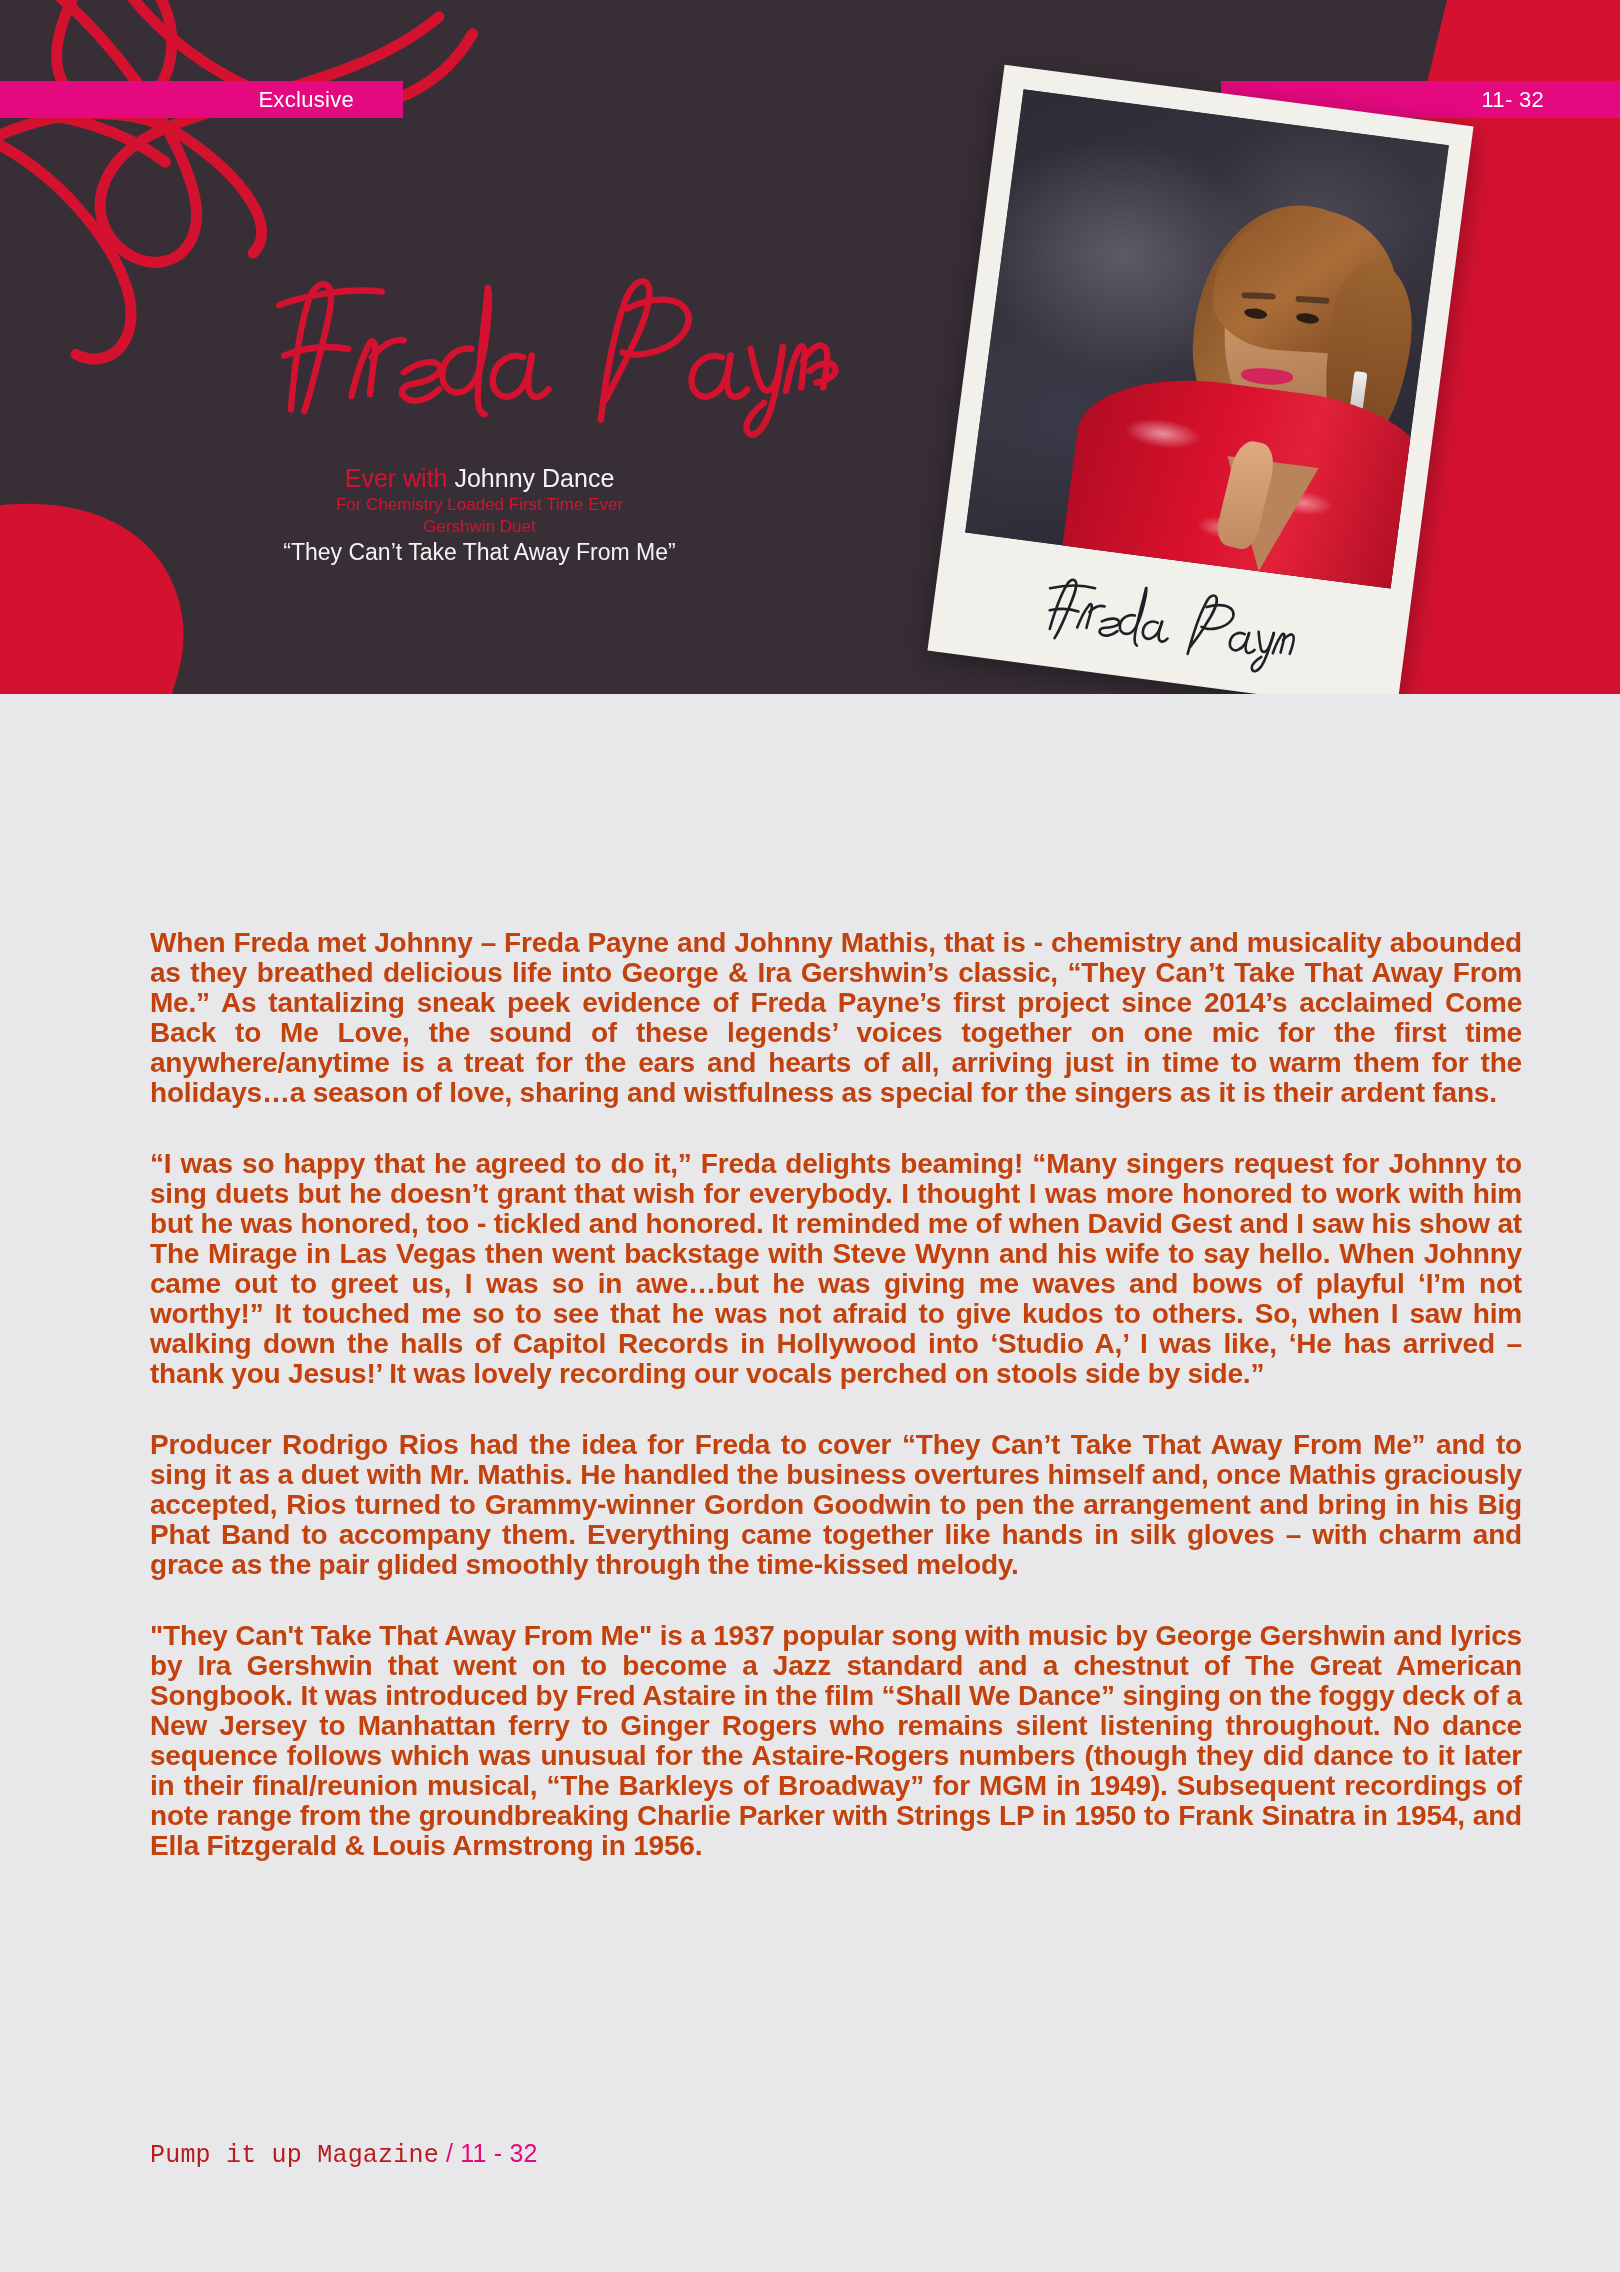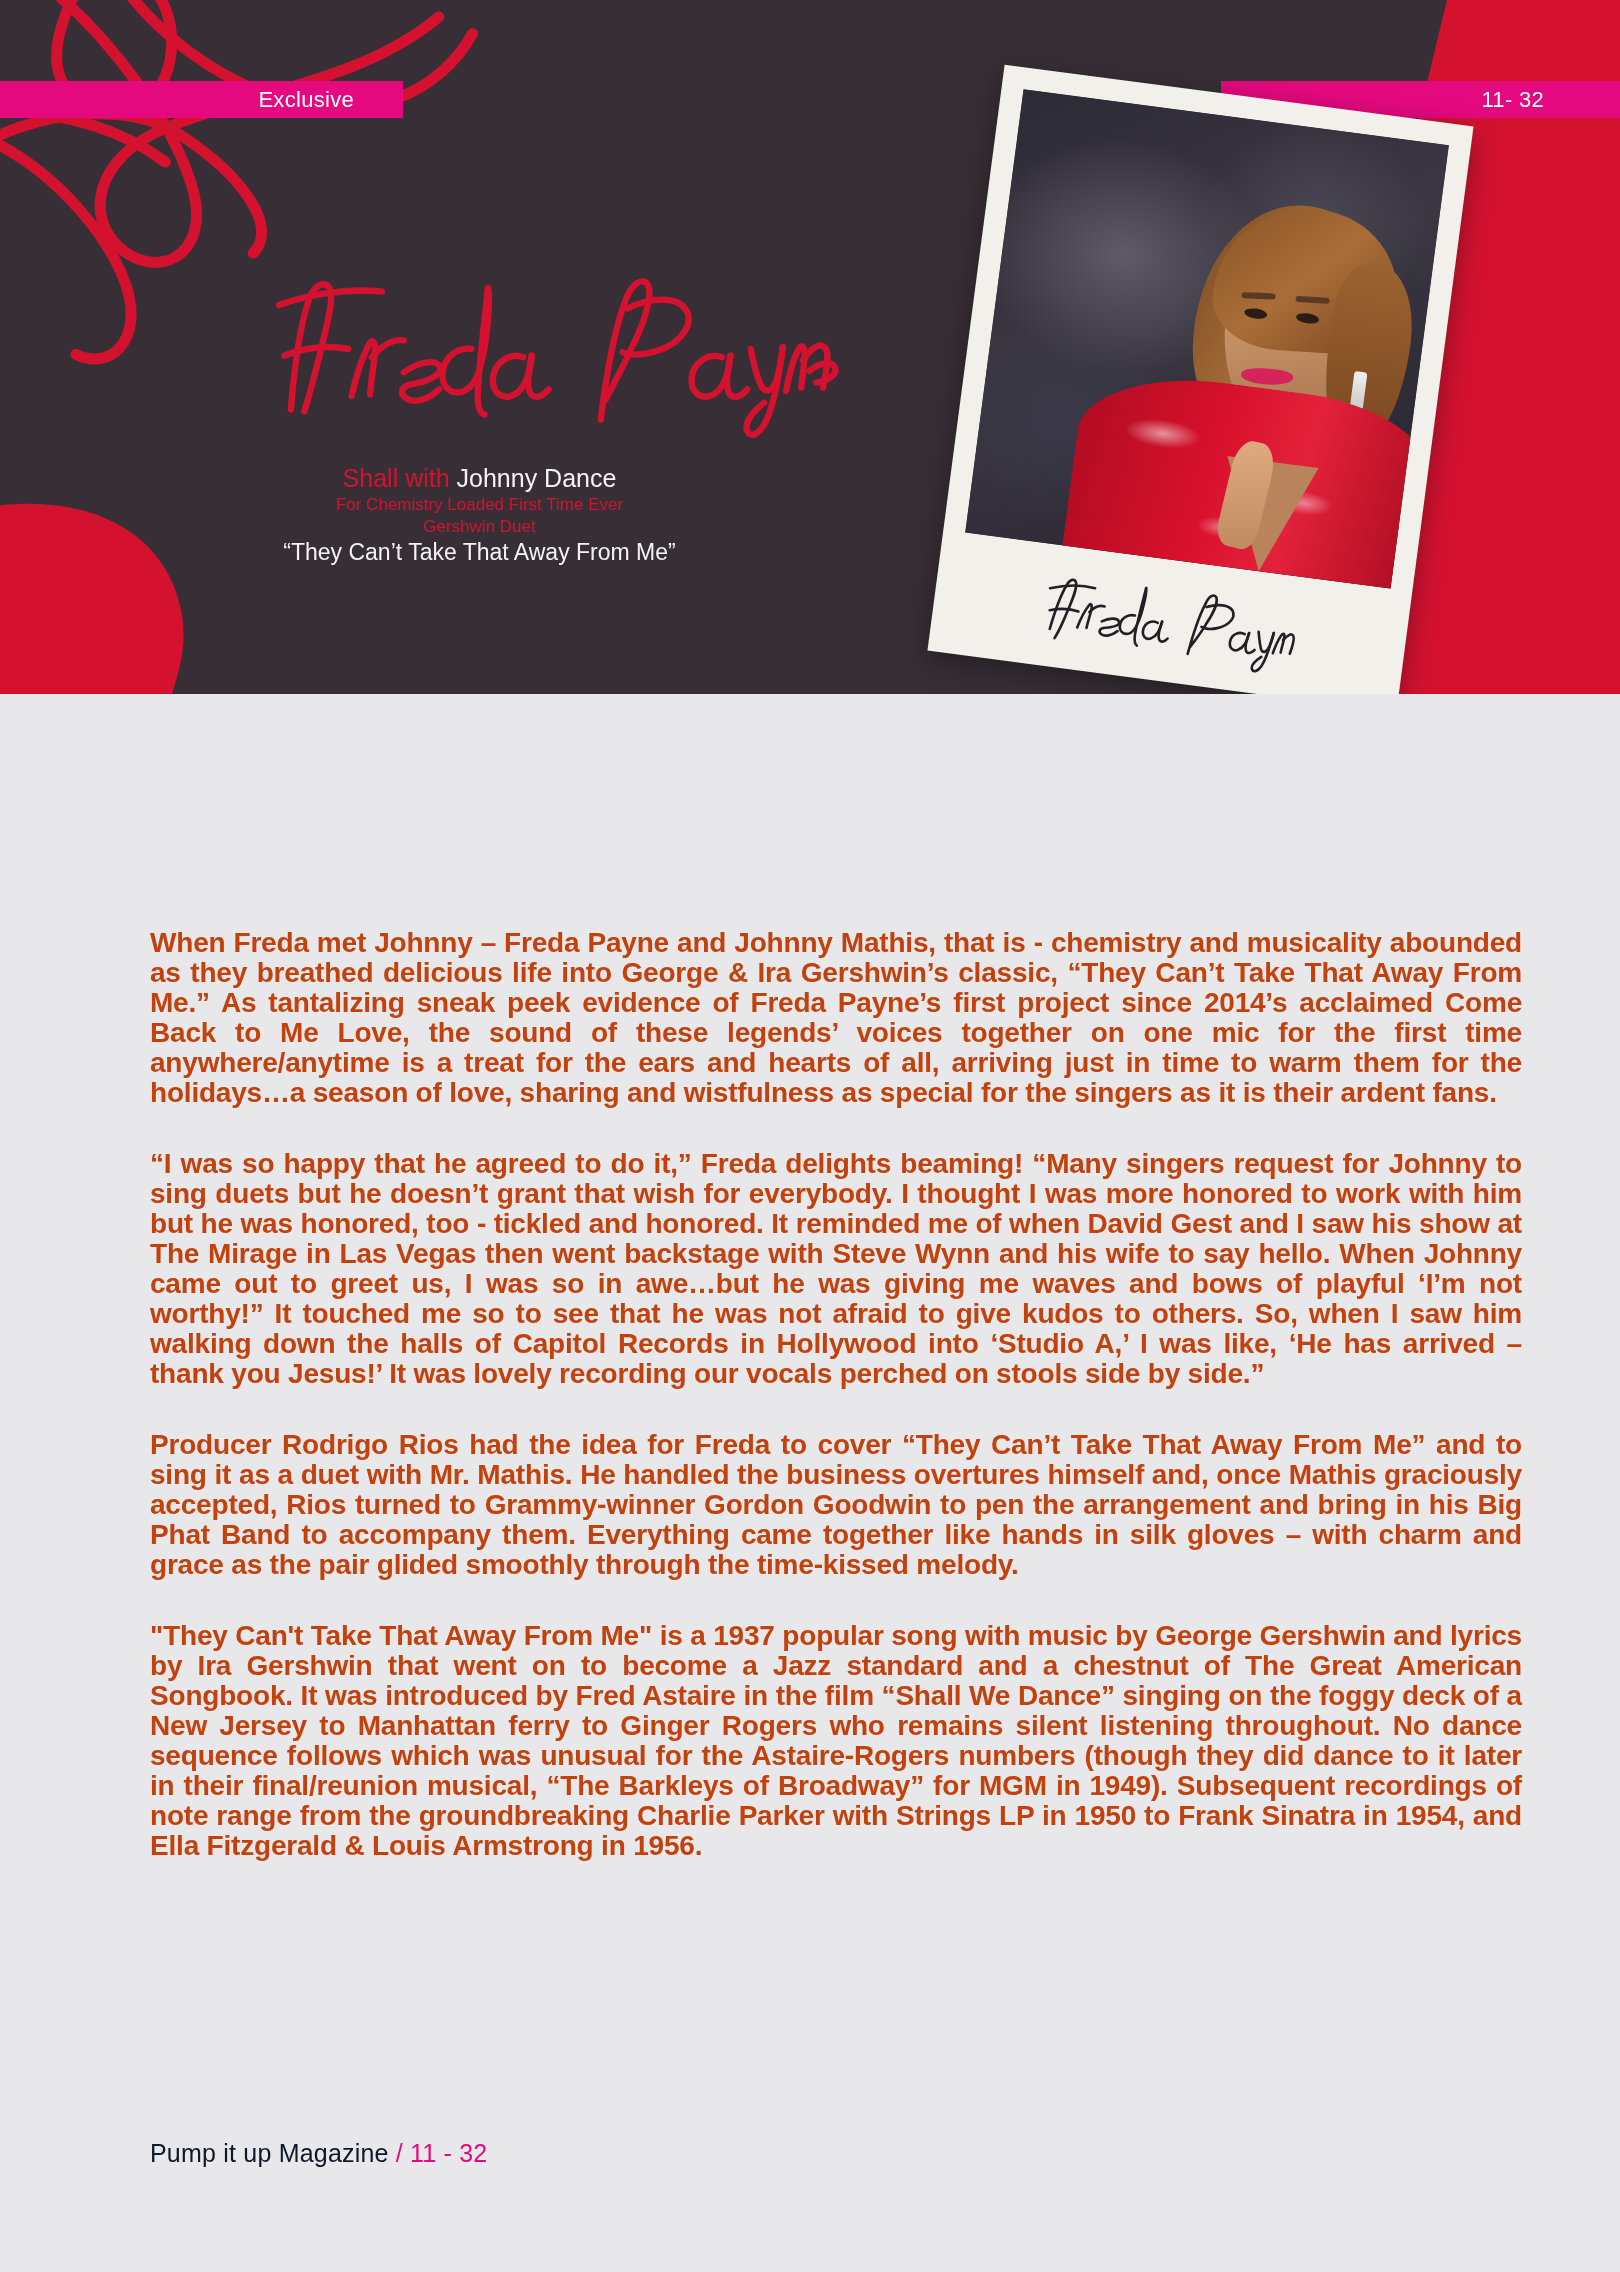--- a/index.html
+++ b/index.html
@@ -237,21 +237,21 @@
   .article p:last-of-type { margin-bottom: 8.4px; }
 
   .footer-line {
     position: absolute;
     left: 150px;
     top: 2139px;
     font-size: 25px;
     color: #e5097f;
     letter-spacing: 0.2px;
   }
-  .footer-line .slug { color: #0f172a; }
+  .footer-line .slug { color: #b91c1c; font-family: Liberation Mono, monospace; }
   .footer-line .pages { color: #e5097f; }
 </style>
 </head>
 <body>
 
 <div id="page">
 
   <div class="hero">
 
     <svg class="hero-svg" viewBox="0 0 1920 1075" preserveAspectRatio="none">
@@ -316,21 +316,21 @@
           <path d="M 612 146 C 616 124, 622 106, 626 98 C 630 90, 634 92, 634 102 C 634 110, 632 126, 630 142"></path>
           <path d="M 632 110 C 640 96, 652 88, 658 94 C 664 100, 660 122, 656 142"></path>
 
           <path d="M 640 122 C 652 112, 666 110, 670 118 C 674 126, 662 134, 648 136"></path>
         </g>
       </svg>
     </div>
 
     <div class="hero-sub">
       <div class="l1">
-        <span class="c-red">Shall with </span><span class="c-white">Johnny Dance</span>
+        <span class="c-red">Ever with </span><span class="c-white">Johnny Dance</span>
       </div>
       <div class="l2 c-red">For Chemistry Loaded First Time Ever</div>
       <div class="l3 c-red">Gershwin Duet</div>
       <div class="l4 c-white">“They Can’t Take That Away From Me”</div>
     </div>
 
     <div class="polaroid">
       <div class="polaroid-photo">
         <div class="ph-bg"></div>
         <div class="ph-hair"></div>

